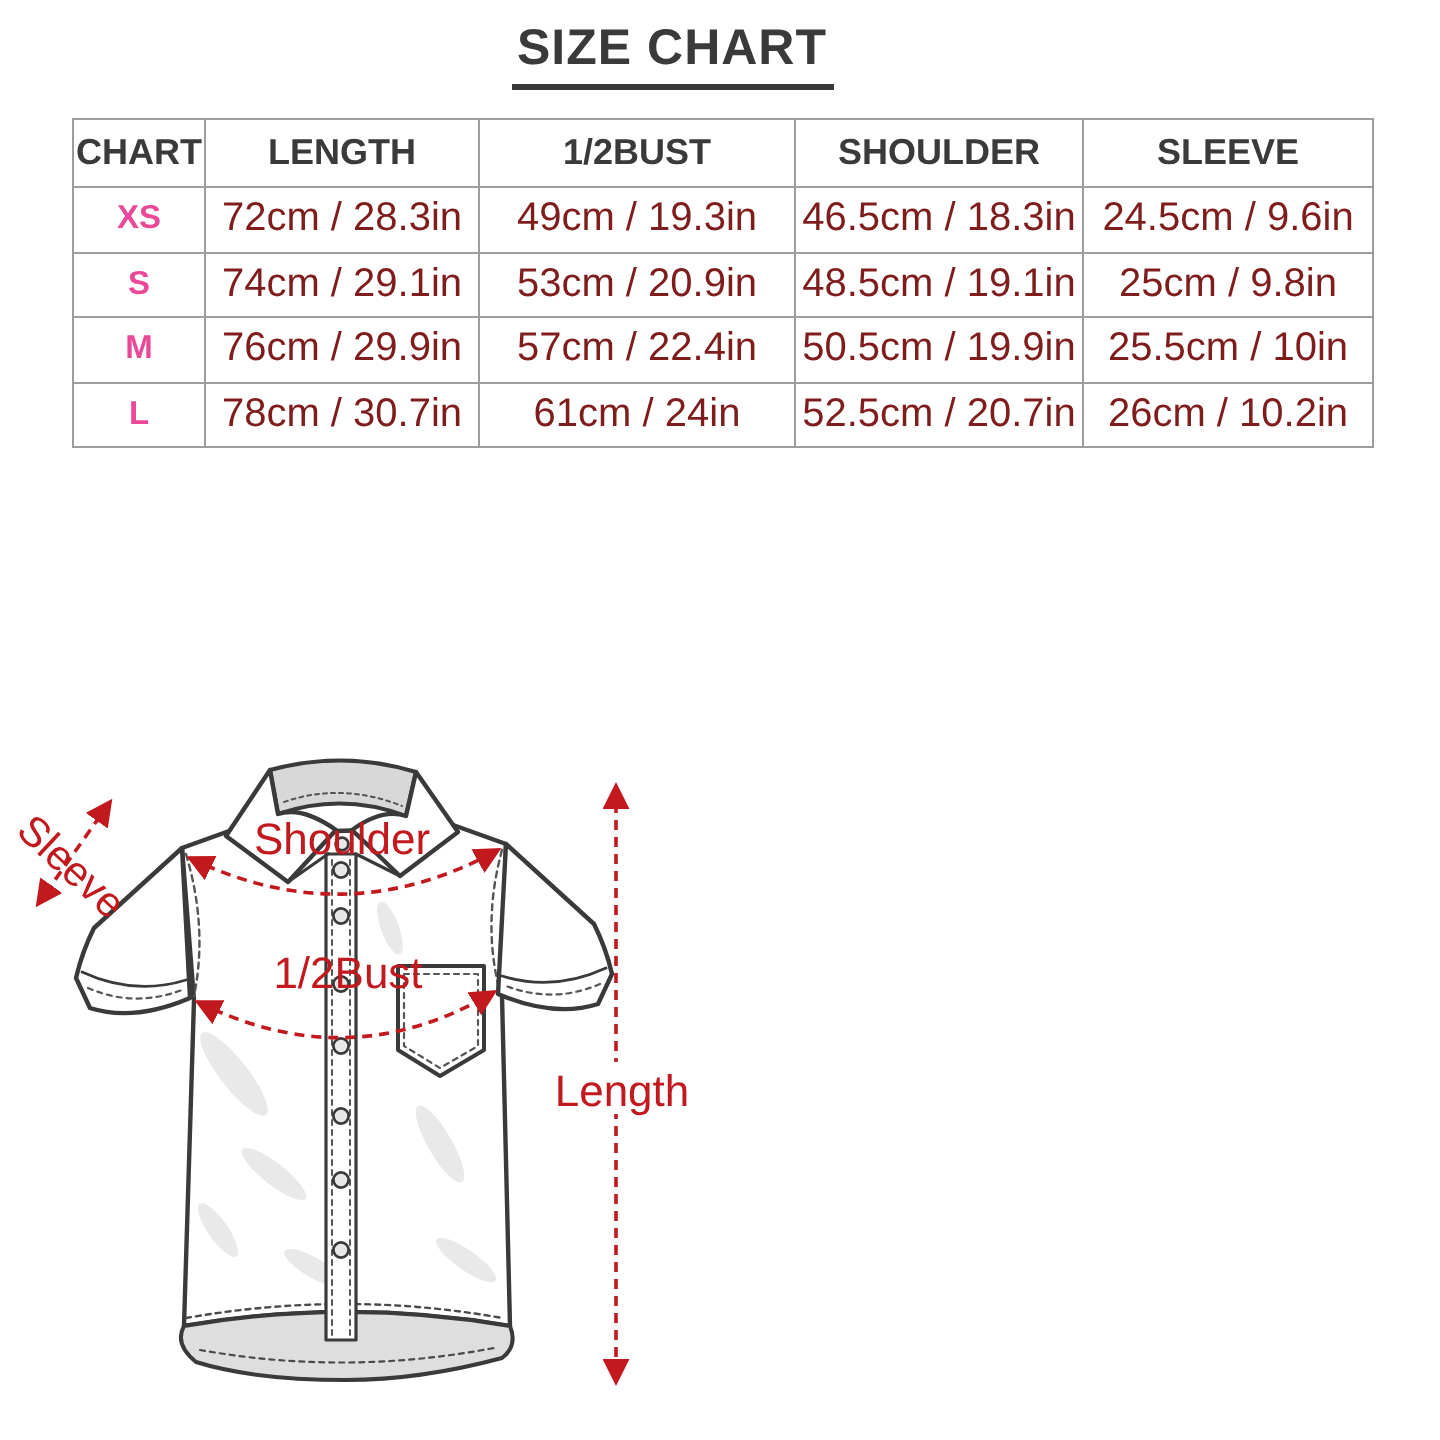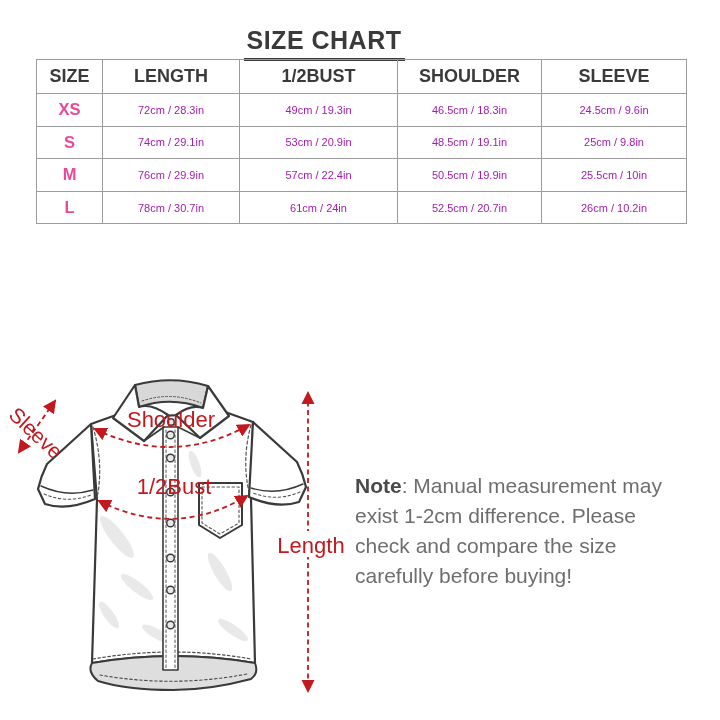--- a/index.html
+++ b/index.html
@@ -1,31 +1,31 @@
 <!DOCTYPE html>
 <html><head>
 <meta charset="utf-8">
 <style>
   html,body{margin:0;padding:0;background:#fff;}
   #page{position:relative;width:720px;height:720px;background:#fff;overflow:hidden;
         font-family:"Liberation Sans", sans-serif;}
 
   
-  .title-wrap{position:absolute;top:10px;left:0;width:648px;text-align:center;margin-top:16px;}
+  .title-wrap{position:absolute;top:10px;left:12px;width:648px;text-align:center;}
   .title{display:inline-block;font-size:25px;font-weight:bold;color:#3a3a3a;
          letter-spacing:0.5px;border-bottom:3px solid #3a3a3a;padding:0 3px 3px 3px;}
 
   
   table.size-chart{position:absolute;left:36px;top:59px;width:650px;
                    border-collapse:collapse;table-layout:fixed;}
   table.size-chart th, table.size-chart td{
       border:1px solid #9c9c9c;text-align:center;vertical-align:middle;
       padding:0;overflow:hidden;white-space:nowrap;}
   table.size-chart th{height:33px;font-size:18px;font-weight:bold;color:#3a3a3a;}
-  table.size-chart td{height:31.6px;font-size:11px;color:#a21caf;}
+  table.size-chart td{height:31.6px;font-size:20px;color:#7f1d1d;}
   table.size-chart td.size-col{font-weight:bold;color:#ec4899;font-size:16.5px;}
 
   
   #shirt-svg{position:absolute;left:5px;top:372px;width:340px;height:340px;}
 
   
   .note{position:absolute;left:355px;top:471px;width:336px;
         font-size:21px;line-height:30px;color:#6e6e6e;}
   .note b{color:#4a4a4a;font-weight:bold;}
 </style>
@@ -41,21 +41,21 @@
   <table class="size-chart">
     <colgroup>
       <col style="width:66px">
         <col style="width:137px">
         <col style="width:158px">
       <col style="width:144px">
         <col style="width:145px">
     </colgroup>
     <thead>
       <tr>
-        <th>SIZE</th>
+        <th>CHART</th>
         <th>LENGTH</th>
         <th>1/2BUST</th>
         <th>SHOULDER</th>
         <th>SLEEVE</th>
       </tr>
     </thead>
     <tbody>
       <tr>
         <td class="size-col">XS</td>
         <td>72cm / 28.3in</td>
@@ -158,20 +158,14 @@
     </g>
     <rect x="277" y="159" width="58" height="26" fill="#ffffff"></rect>
     <g fill="#c2191f" font-family="Liberation Sans, sans-serif" text-anchor="middle">
       <text x="166" y="55" font-size="22">Shoulder</text>
       <text x="169" y="122" font-size="22">1/2Bust</text>
       <text x="30" y="68" font-size="21" transform="rotate(43 30 62)">Sleeve</text>
       <text x="306" y="181" font-size="22">Length</text>
     </g>
   </svg>
 
-  <div class="note">
-    <div><b>Note</b><span>: Manual measurement may</span></div>
-    <div>exist 1-2cm difference. Please</div>
-    <div>check and compare the size</div>
-    <div>carefully before buying!</div>
-  </div>
 
 </div>
 
 </body></html>

